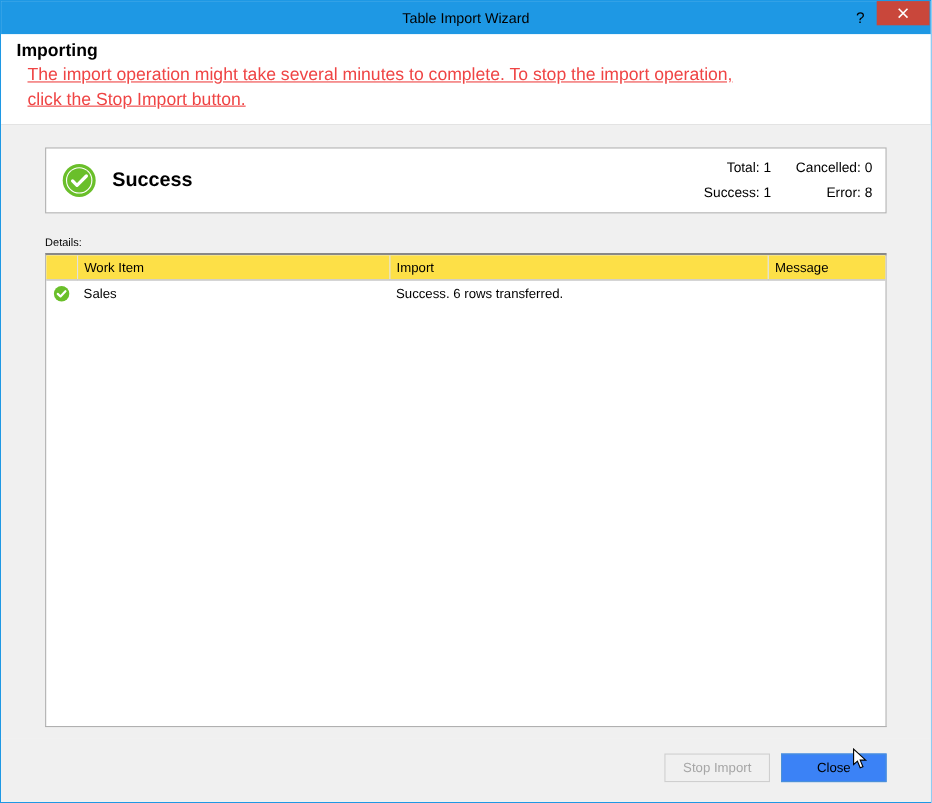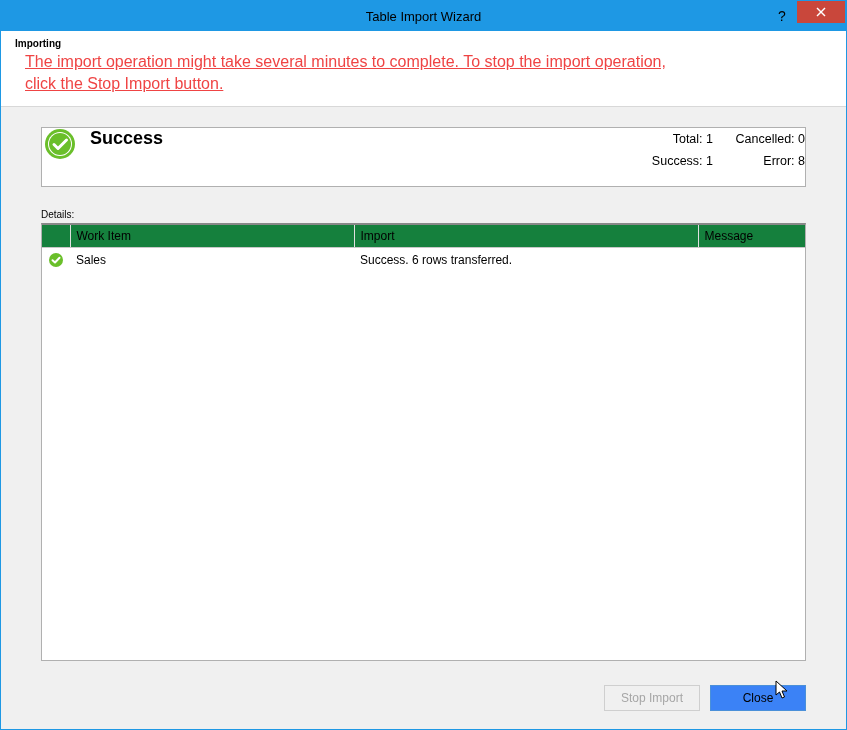--- a/index.html
+++ b/index.html
@@ -74,21 +74,21 @@
     display: flex;
     flex-direction: column;
     padding: 0;
   }
   .header-section {
     padding: 7px 14px 10px 14px;
     border-bottom: 1px solid #d8d8d8;
   }
   .header-title {
     font-weight: bold;
-    font-size: 10px;
+    font-size: 16px;
     margin-bottom: 2px;
   }
   .header-desc {
     font-size: 16px;
     color: #ef4444;
     padding-left: 10px;
     line-height: 1.4;
     text-decoration: underline;
   }
   .body-section {
@@ -96,22 +96,22 @@
     background: #f0f0f0;
     padding: 20px 40px 10px 40px;
     display: flex;
     flex-direction: column;
   }
   .status-panel {
     background: #fff;
     border: 1px solid #b0b0b0;
     height: 60px;
     display: flex;
-    align-items: flex-start;
-    padding: 0 0;
+    align-items: center;
+    padding: 0 12px;
     position: relative;
   }
   .status-icon {
     width: 32px; height: 32px;
     margin-right: 14px;
     margin-left: 2px;
     flex-shrink: 0;
   }
   .status-text {
     font-size: 18px;
@@ -145,21 +145,21 @@
     width: 100%;
     border-collapse: collapse;
     font-size: 12px;
   }
   table.details th {
     text-align: left;
     font-weight: normal;
     padding: 4px 6px;
     border-bottom: 1px solid #c8c8c8;
     border-right: 1px solid #e0e0e0;
-    background: #15803d;
+    background: #fde047;
   }
   table.details th:last-child { border-right: none; }
   table.details td {
     padding: 4px 6px;
     vertical-align: middle;
   }
   .col-icon { width: 26px; }
   .col-work { width: 284px; }
   .col-status { width: 344px; }
   .row-icon {

